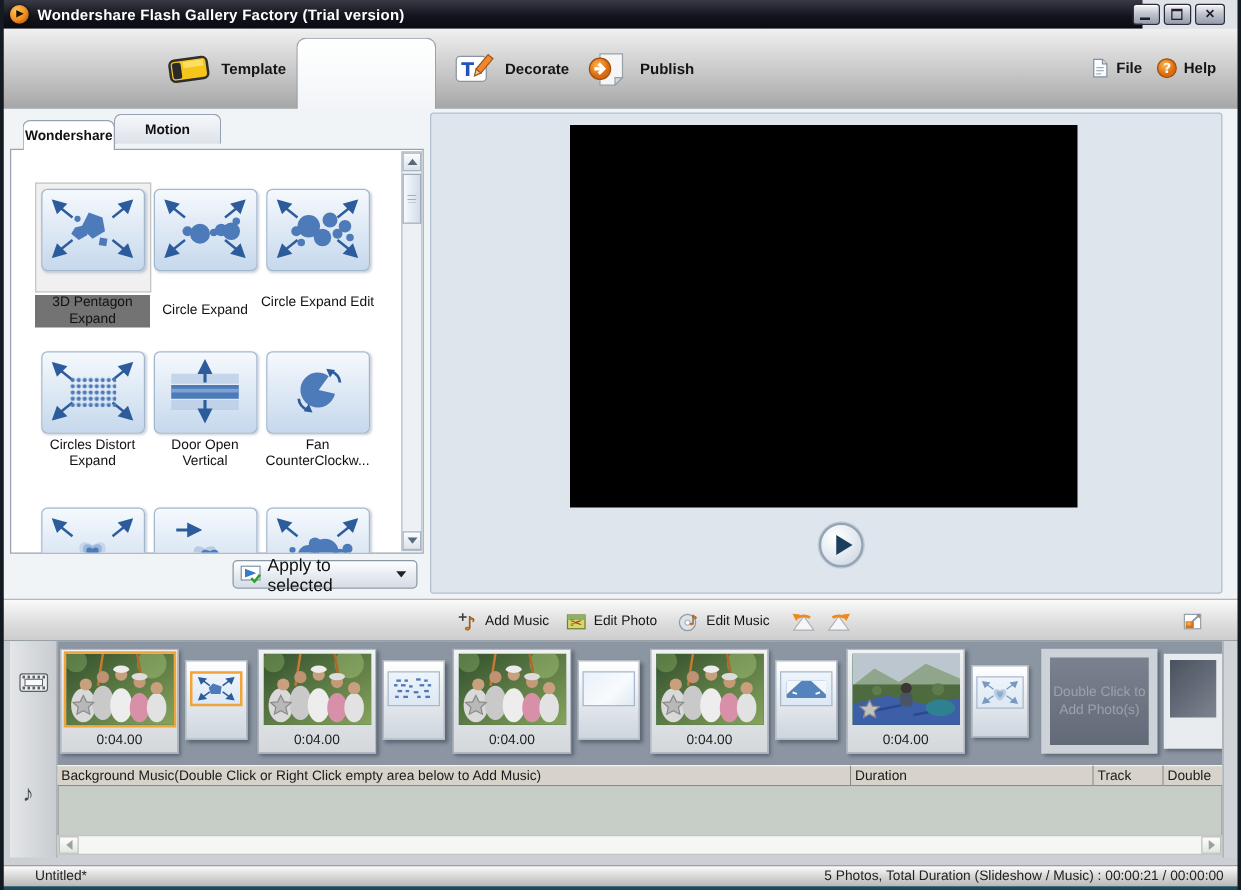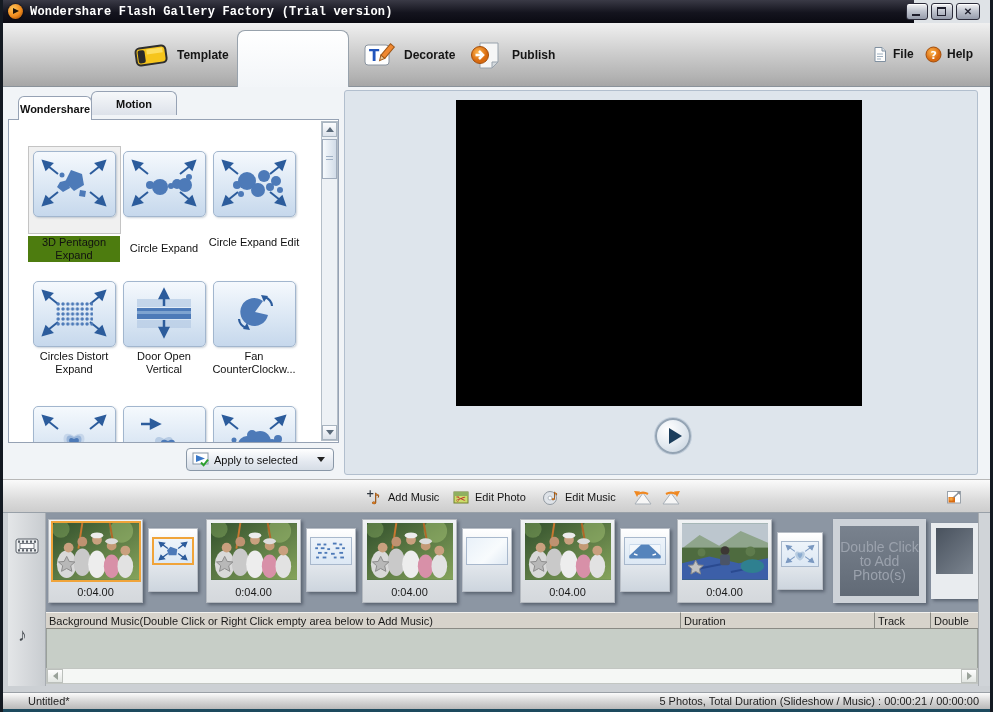--- a/index.html
+++ b/index.html
@@ -2,21 +2,21 @@
 <html><head>
 <meta charset="utf-8">
 <style>
   html,body{margin:0;padding:0;background:#555;}
   #win{position:relative;width:993px;height:712px;margin:0 auto;
        font-family:"Liberation Sans",sans-serif;background:#dfe3e7;overflow:hidden;
        -webkit-font-smoothing:antialiased;}
   .abs{position:absolute;}
   
   #titlebar{left:0;top:0;width:914px;height:23px;
-    background:linear-gradient(#3a3a46,#14141e 55%,#0a0a12);display:flex;align-items:center;font-family:Liberation Mono, monospace;}
+    background:linear-gradient(#3a3a46,#14141e 55%,#0a0a12);display:flex;align-items:center;}
   #logo{width:15px;height:15px;border-radius:50%;margin-left:8px;
     background:radial-gradient(circle at 35% 30%,#ffc45a,#ef8a1c 55%,#8a3c06);
     position:relative;box-shadow:0 0 2px #000;}
   #logo::after{content:"";position:absolute;left:5px;top:4px;width:0;height:0;
     border-left:6px solid #1c1208;border-top:3.5px solid transparent;border-bottom:3.5px solid transparent;}
   #title{color:#fff;font-size:12px;font-weight:bold;margin-left:7px;letter-spacing:.2px;}
   .winbtn{position:absolute;top:3px;width:20px;height:15px;border:1px solid #2c2c3a;border-radius:3px;
     background:linear-gradient(#f4f4f6,#c2c6d0 45%,#969cab);box-shadow:inset 0 1px 0 #fff;cursor:default;}
   .winbtn .bar{position:absolute;left:5px;bottom:3px;width:8px;height:2px;background:#1e1e2c;}
   .winbtn .box{position:absolute;left:5px;top:3px;width:7px;height:6px;border:1px solid #1e1e2c;border-top-width:2px;}
@@ -39,36 +39,36 @@
     border-radius:6px 6px 0 0;cursor:pointer;}
   .ptab.active{background:#fff;z-index:3;}
   .ptab.inactive{background:linear-gradient(#f6f8fa,#dde2ea);z-index:1;}
   #listbox{position:absolute;left:8px;top:32px;width:329px;height:322px;background:#fff;
     border:1px solid #96a2b4;overflow:hidden;}
   .tile{position:absolute;width:81px;height:64px;border:1px solid #a2b6ce;border-radius:5px;
     background:linear-gradient(#f5f9fd,#dbe7f4 55%,#c6d8ec);box-shadow:1px 1px 2px rgba(120,140,160,.4);cursor:pointer;}
   .tile svg{position:absolute;left:3px;top:3px;}
   .sel-frame{position:absolute;background:#f0f0f0;border:1px solid #c4c4c4;}
   .elabel{position:absolute;width:92px;text-align:center;font-size:11px;line-height:13px;color:#111;cursor:pointer;}
-  .elabel.sel{background:#4d7c0f;}
+  .elabel.sel{background:#737373;}
   
   .vsb{position:absolute;background:#edf1f5;border:1px solid #b4bec8;}
   .vsb-btn{position:absolute;left:0;width:100%;height:15px;background:linear-gradient(#fbfcfe,#dde3eb);
     border:1px solid #a8b4c0;box-sizing:border-box;display:flex;align-items:center;justify-content:center;cursor:pointer;}
   .tri-up{width:0;height:0;border-left:4px solid transparent;border-right:4px solid transparent;border-bottom:5px solid #5a6a7a;}
   .tri-dn{width:0;height:0;border-left:4px solid transparent;border-right:4px solid transparent;border-top:5px solid #5a6a7a;}
   .vsb-thumb{position:absolute;left:0;width:100%;height:40px;background:linear-gradient(90deg,#f6fafd,#d2dce8);
     border:1px solid #a0acbc;box-sizing:border-box;cursor:pointer;}
   .vsb-thumb::after{content:"";position:absolute;left:3px;right:3px;top:16px;height:6px;
     background:repeating-linear-gradient(#9fb0c4 0 1px,transparent 1px 3px);}
   
   #applybtn{position:absolute;left:186px;top:361px;width:148px;height:23px;border:1px solid #8a98a8;
     border-radius:4px;background:linear-gradient(#ffffff,#e4e9f0 60%,#d6dde6);display:flex;align-items:center;
     gap:4px;padding-left:5px;box-sizing:border-box;cursor:pointer;}
-  #applybtn .lbl{font-size:11px;color:#111;flex:1;}
+  #applybtn .lbl{font-size:14px;color:#111;flex:1;}
   .tri-dn-s{width:0;height:0;border-left:4px solid transparent;border-right:4px solid transparent;
     border-top:5px solid #222;margin-right:8px;}
   
   #preview{position:absolute;left:344px;top:3px;width:634px;height:385px;background:#dee5ec;
     border:1px solid #b2bfce;border-radius:3px;box-sizing:border-box;}
   #video{position:absolute;left:111px;top:9px;width:406px;height:306px;background:#000;}
   #playbtn{position:absolute;left:310px;top:327px;width:36px;height:36px;border-radius:50%;
     background:radial-gradient(circle at 35% 30%,#ffffff,#e2e9f0 55%,#c4d0dc);
     border:2px solid #94a4b4;box-shadow:0 0 0 1px #c2cedb;box-sizing:border-box;cursor:pointer;
     display:flex;align-items:center;justify-content:center;}
@@ -92,21 +92,21 @@
   .pdur{position:absolute;left:0;bottom:4px;width:100%;text-align:center;font-size:11px;color:#1a1a1a;}
   .tcard{position:absolute;width:50px;height:64px;background:linear-gradient(#ffffff,#cdd5de);
     border:1px solid #b8bec6;box-sizing:border-box;box-shadow:2px 2px 3px rgba(30,40,55,.45);cursor:pointer;}
   .ticon{position:absolute;left:3px;top:8px;width:42px;height:28px;background:linear-gradient(#eef4fa,#dce8f4);
     border:1px solid #a8b8cc;box-sizing:border-box;}
   .ticon.selt{border:2px solid #f0a43a;}
   #addbox{position:absolute;left:787px;top:6px;width:93px;height:84px;background:#cdd2d8;
     box-shadow:2px 2px 3px rgba(30,40,55,.45);cursor:pointer;}
   #addbox .inner{position:absolute;left:7px;top:7px;right:7px;bottom:7px;
     background:linear-gradient(#79828e,#616a76);display:flex;align-items:center;justify-content:center;
-    text-align:center;font-size:14px;line-height:14px;color:#9ba2ad;}
+    text-align:center;font-size:11px;line-height:14px;color:#9ba2ad;}
   #emptyframe{position:absolute;left:885px;top:10px;width:47px;height:76px;background:#e9ecef;
     box-shadow:2px 2px 3px rgba(30,40,55,.45);cursor:pointer;}
   #emptyframe .inner{position:absolute;left:5px;top:5px;width:37px;height:46px;
     background:linear-gradient(135deg,#49525e,#7b848f);}
   
   #mtable{position:absolute;left:46px;top:99px;width:932px;height:17px;display:flex;}
   .hcell{height:17px;background:#d7d3cb;border-right:1px solid #8a8a84;border-top:1px solid #f4f2ee;
     border-bottom:1px solid #8a8a84;box-sizing:border-box;font-size:11px;color:#1a1a1a;
     display:flex;align-items:center;padding-left:3px;overflow:hidden;white-space:nowrap;}
   #mtrack{position:absolute;left:46px;top:116px;width:932px;height:39px;background:#c7cec7;

